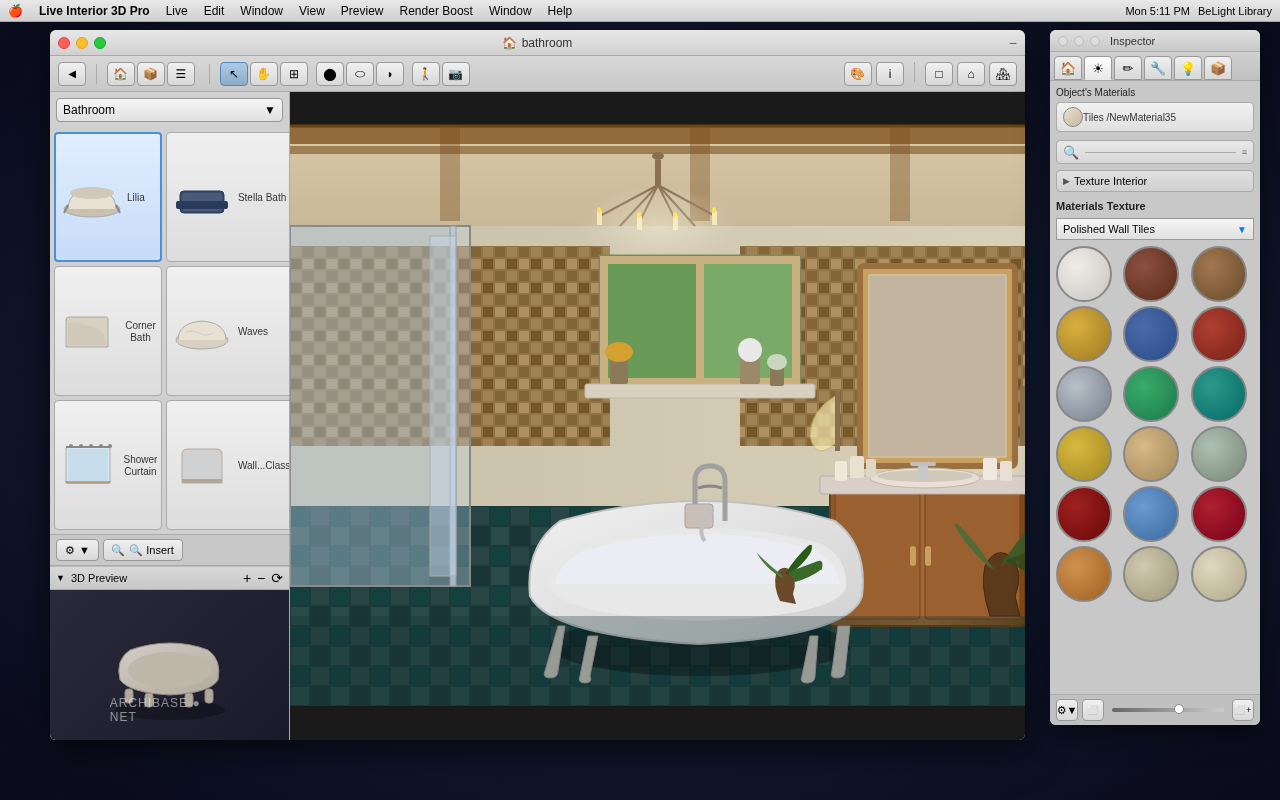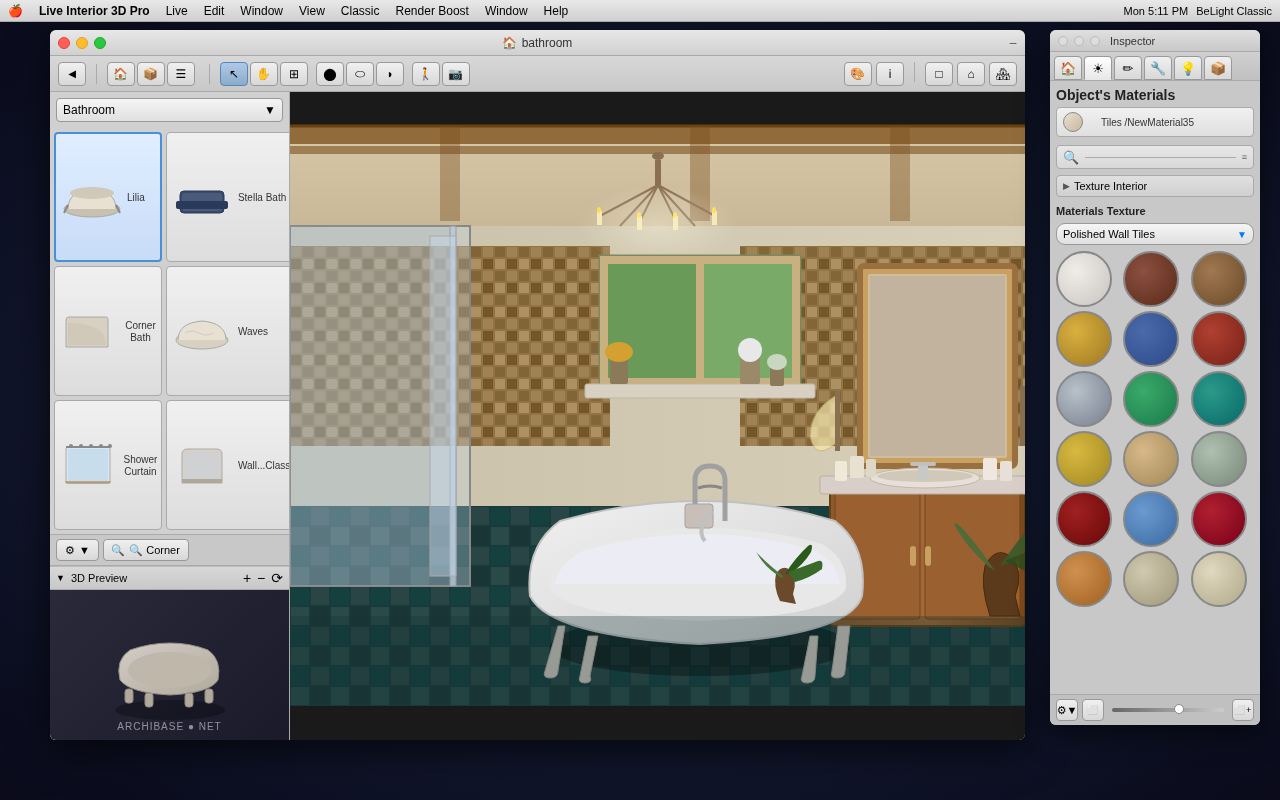--- a/index.html
+++ b/index.html
@@ -333,33 +333,33 @@
     .inspector-tab.active {
       background: linear-gradient(to bottom, #ffffff, #e8e8e8);
       border-bottom: 1px solid #e8e8e8;
     }
     .inspector-body {
       flex: 1;
       overflow-y: auto;
       padding: 6px;
     }
     .inspector-section-title {
-      font-size: 14px;
-      font-weight: bold;
+      font-size: 10px;
+      font-weight: normal;
       color: #222;
       margin-bottom: 4px;
     }
     .material-current {
       background: linear-gradient(to bottom, #f0f0f0, #e0e0e0);
       border: 1px solid #aaa;
       border-radius: 4px;
       padding: 4px 6px;
       display: flex;
       align-items: center;
-      gap: 18px;
+      gap: 0;
       margin-bottom: 8px;
     }
     .material-swatch {
       width: 20px;
       height: 20px;
       border-radius: 50%;
       background: linear-gradient(135deg, #e8e0d0, #c8b8a0);
       border: 1px solid #888;
       flex-shrink: 0;
     }
@@ -402,21 +402,21 @@
       font-size: 11px;
       font-weight: bold;
       color: #222;
       margin-bottom: 6px;
     }
     .gallery-dropdown {
       width: 100%;
       height: 22px;
       background: linear-gradient(to bottom, #f5f5f5, #e0e0e0);
       border: 1px solid #999;
-      border-radius: 9px;
+      border-radius: 0;
       padding: 0 6px;
       display: flex;
       align-items: center;
       justify-content: space-between;
       margin-bottom: 6px;
       cursor: pointer;
       font-size: 11px;
     }
     .gallery-grid {
       display: grid;
@@ -480,46 +480,46 @@
       opacity: 0.9;
     }
 
     
     ::-webkit-scrollbar { width: 8px; }
     ::-webkit-scrollbar-track { background: #c0c0c0; }
     ::-webkit-scrollbar-thumb { background: #888; border-radius: 4px; }
 
     .watermark {
       position: absolute;
-      bottom: 8px;
+      bottom: 16px;
       left: 50%;
       transform: translateX(-50%);
-      font-size: 10px;
+      font-size: 12px;
       color: rgba(255,255,255,0.5);
       letter-spacing: 1px;
       margin-top: 37px;
     }
   </style>
 </head>
 <body>
 
 <div class="menubar">
   <span class="menubar-item">🍎</span>
   <span class="menubar-item bold">Live Interior 3D Pro</span>
   <span class="menubar-item">Live</span>
   <span class="menubar-item">Edit</span>
   <span class="menubar-item">Window</span>
   <span class="menubar-item">View</span>
-  <span class="menubar-item">Classic</span>
+  <span class="menubar-item">Preview</span>
   <span class="menubar-item">Render Boost</span>
   <span class="menubar-item">Window</span>
   <span class="menubar-item">Help</span>
   <div class="menubar-right">
     <span>Mon 5:11 PM</span>
-    <span>BeLight Classic</span>
+    <span>BeLight Library</span>
   </div>
 </div>
 
 <div class="main-window">
 
   <div class="titlebar">
     <div class="traffic-lights">
       <div class="tl close"></div>
       <div class="tl min"></div>
       <div class="tl max"></div>
@@ -650,21 +650,21 @@
         </div>
       </div>
 
       <div class="left-bottom">
         <div class="left-bottom-btn">
           <span>⚙</span>
           <span>▼</span>
         </div>
         <div class="left-bottom-btn">
           <span>🔍</span>
-          <span>🔍 Corner</span>
+          <span>🔍 Insert</span>
         </div>
       </div>
 
       <div class="preview-section">
         <div class="preview-header">
           <span style="font-size:9px;">▼</span>
           <span>3D Preview</span>
           <div style="margin-left:auto; display:flex; gap:6px;">
             <span style="cursor:pointer; font-size:14px;">+</span>
             <span style="cursor:pointer; font-size:14px;">−</span>

